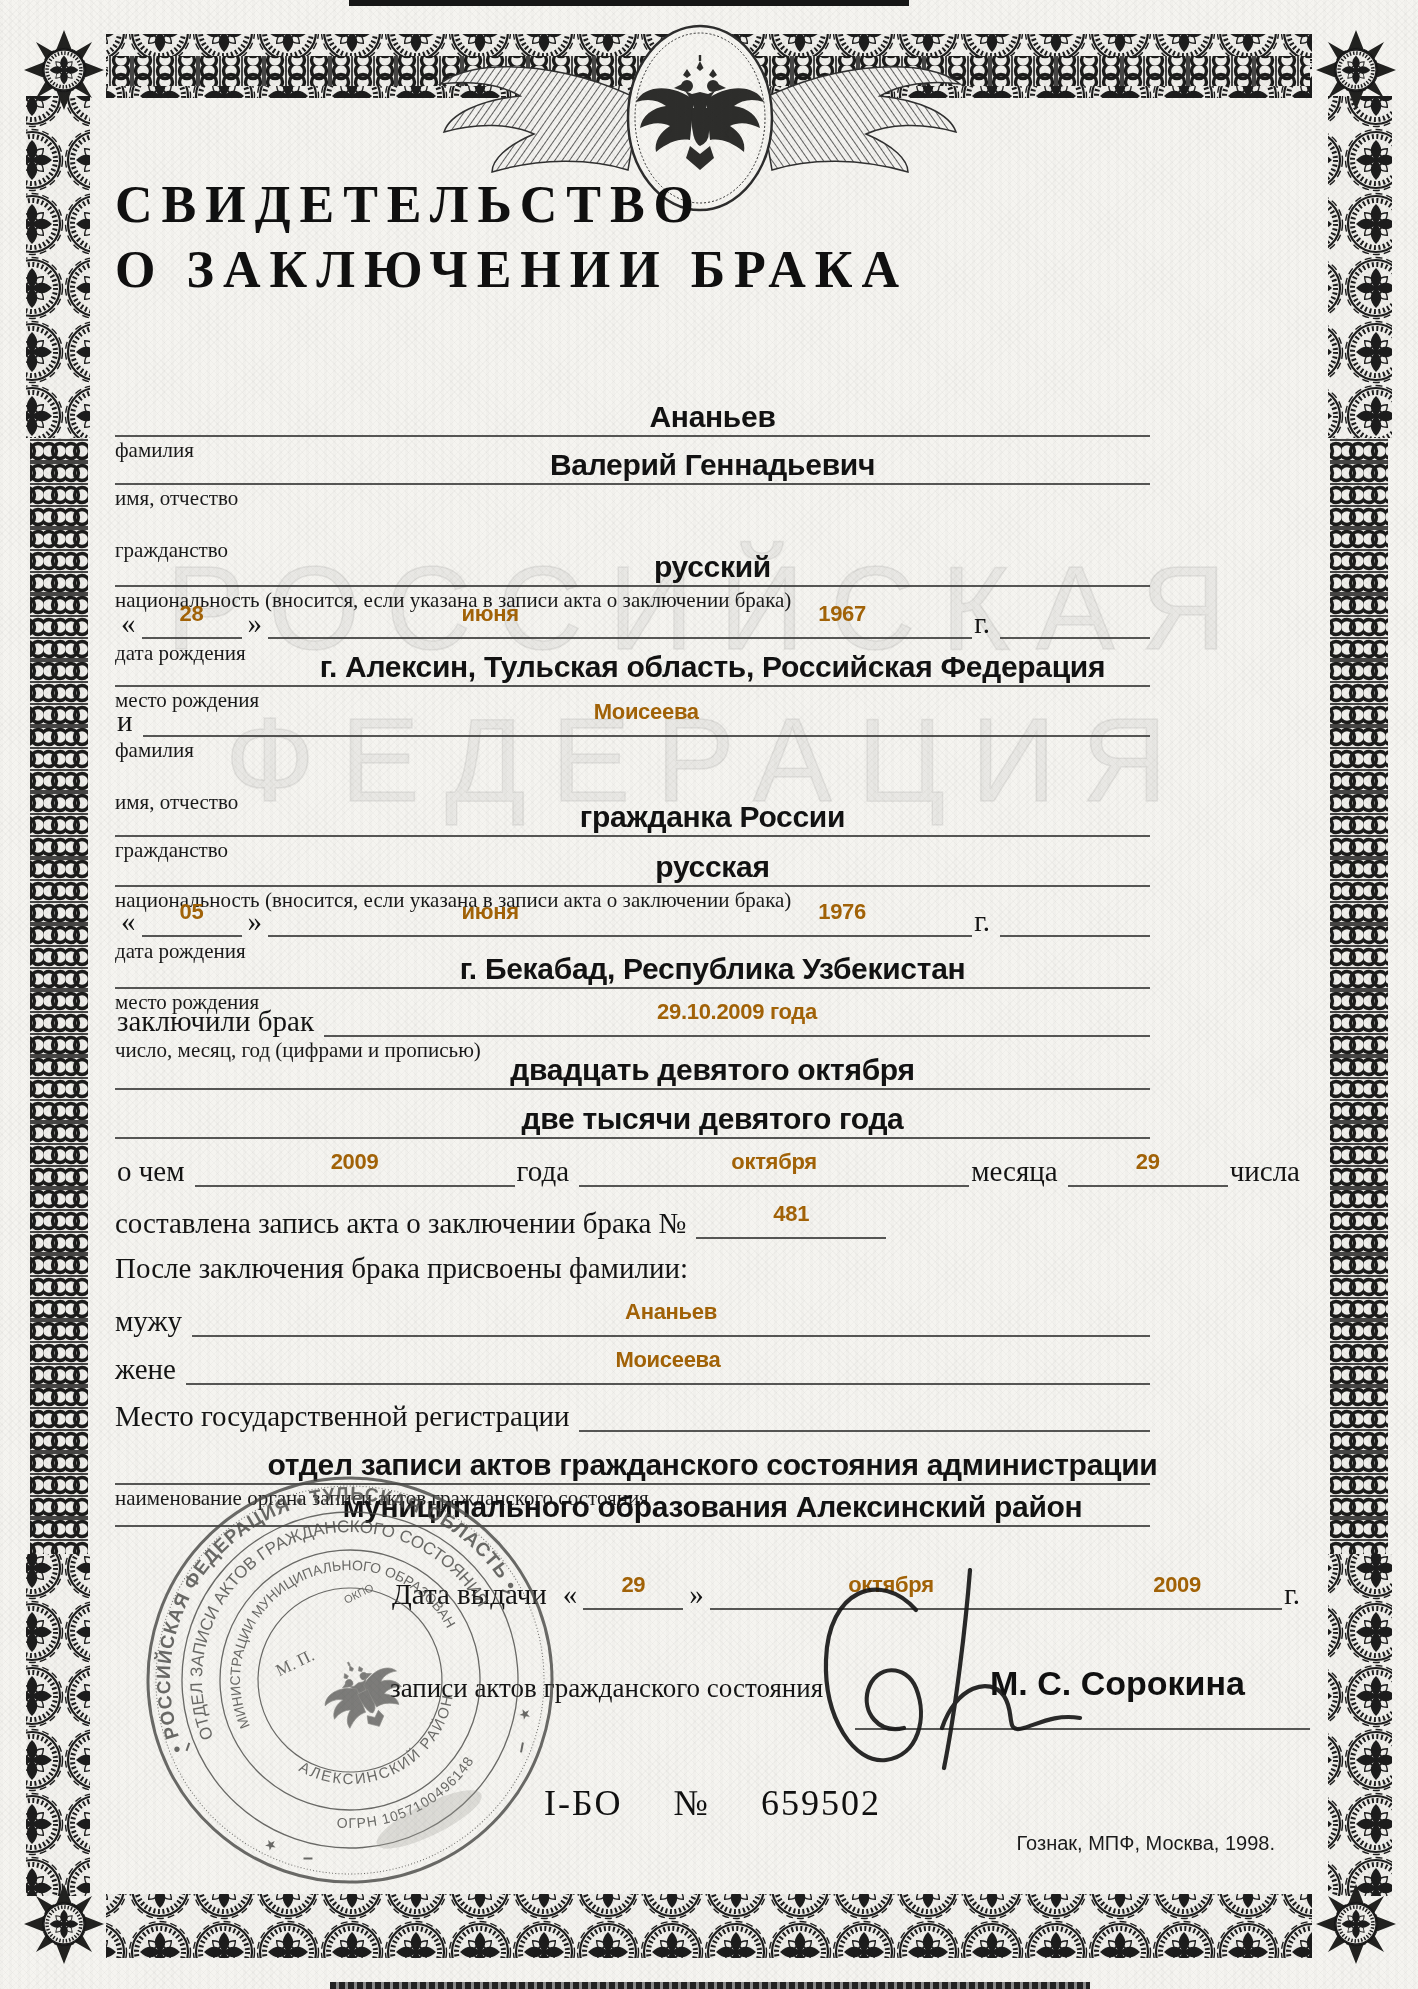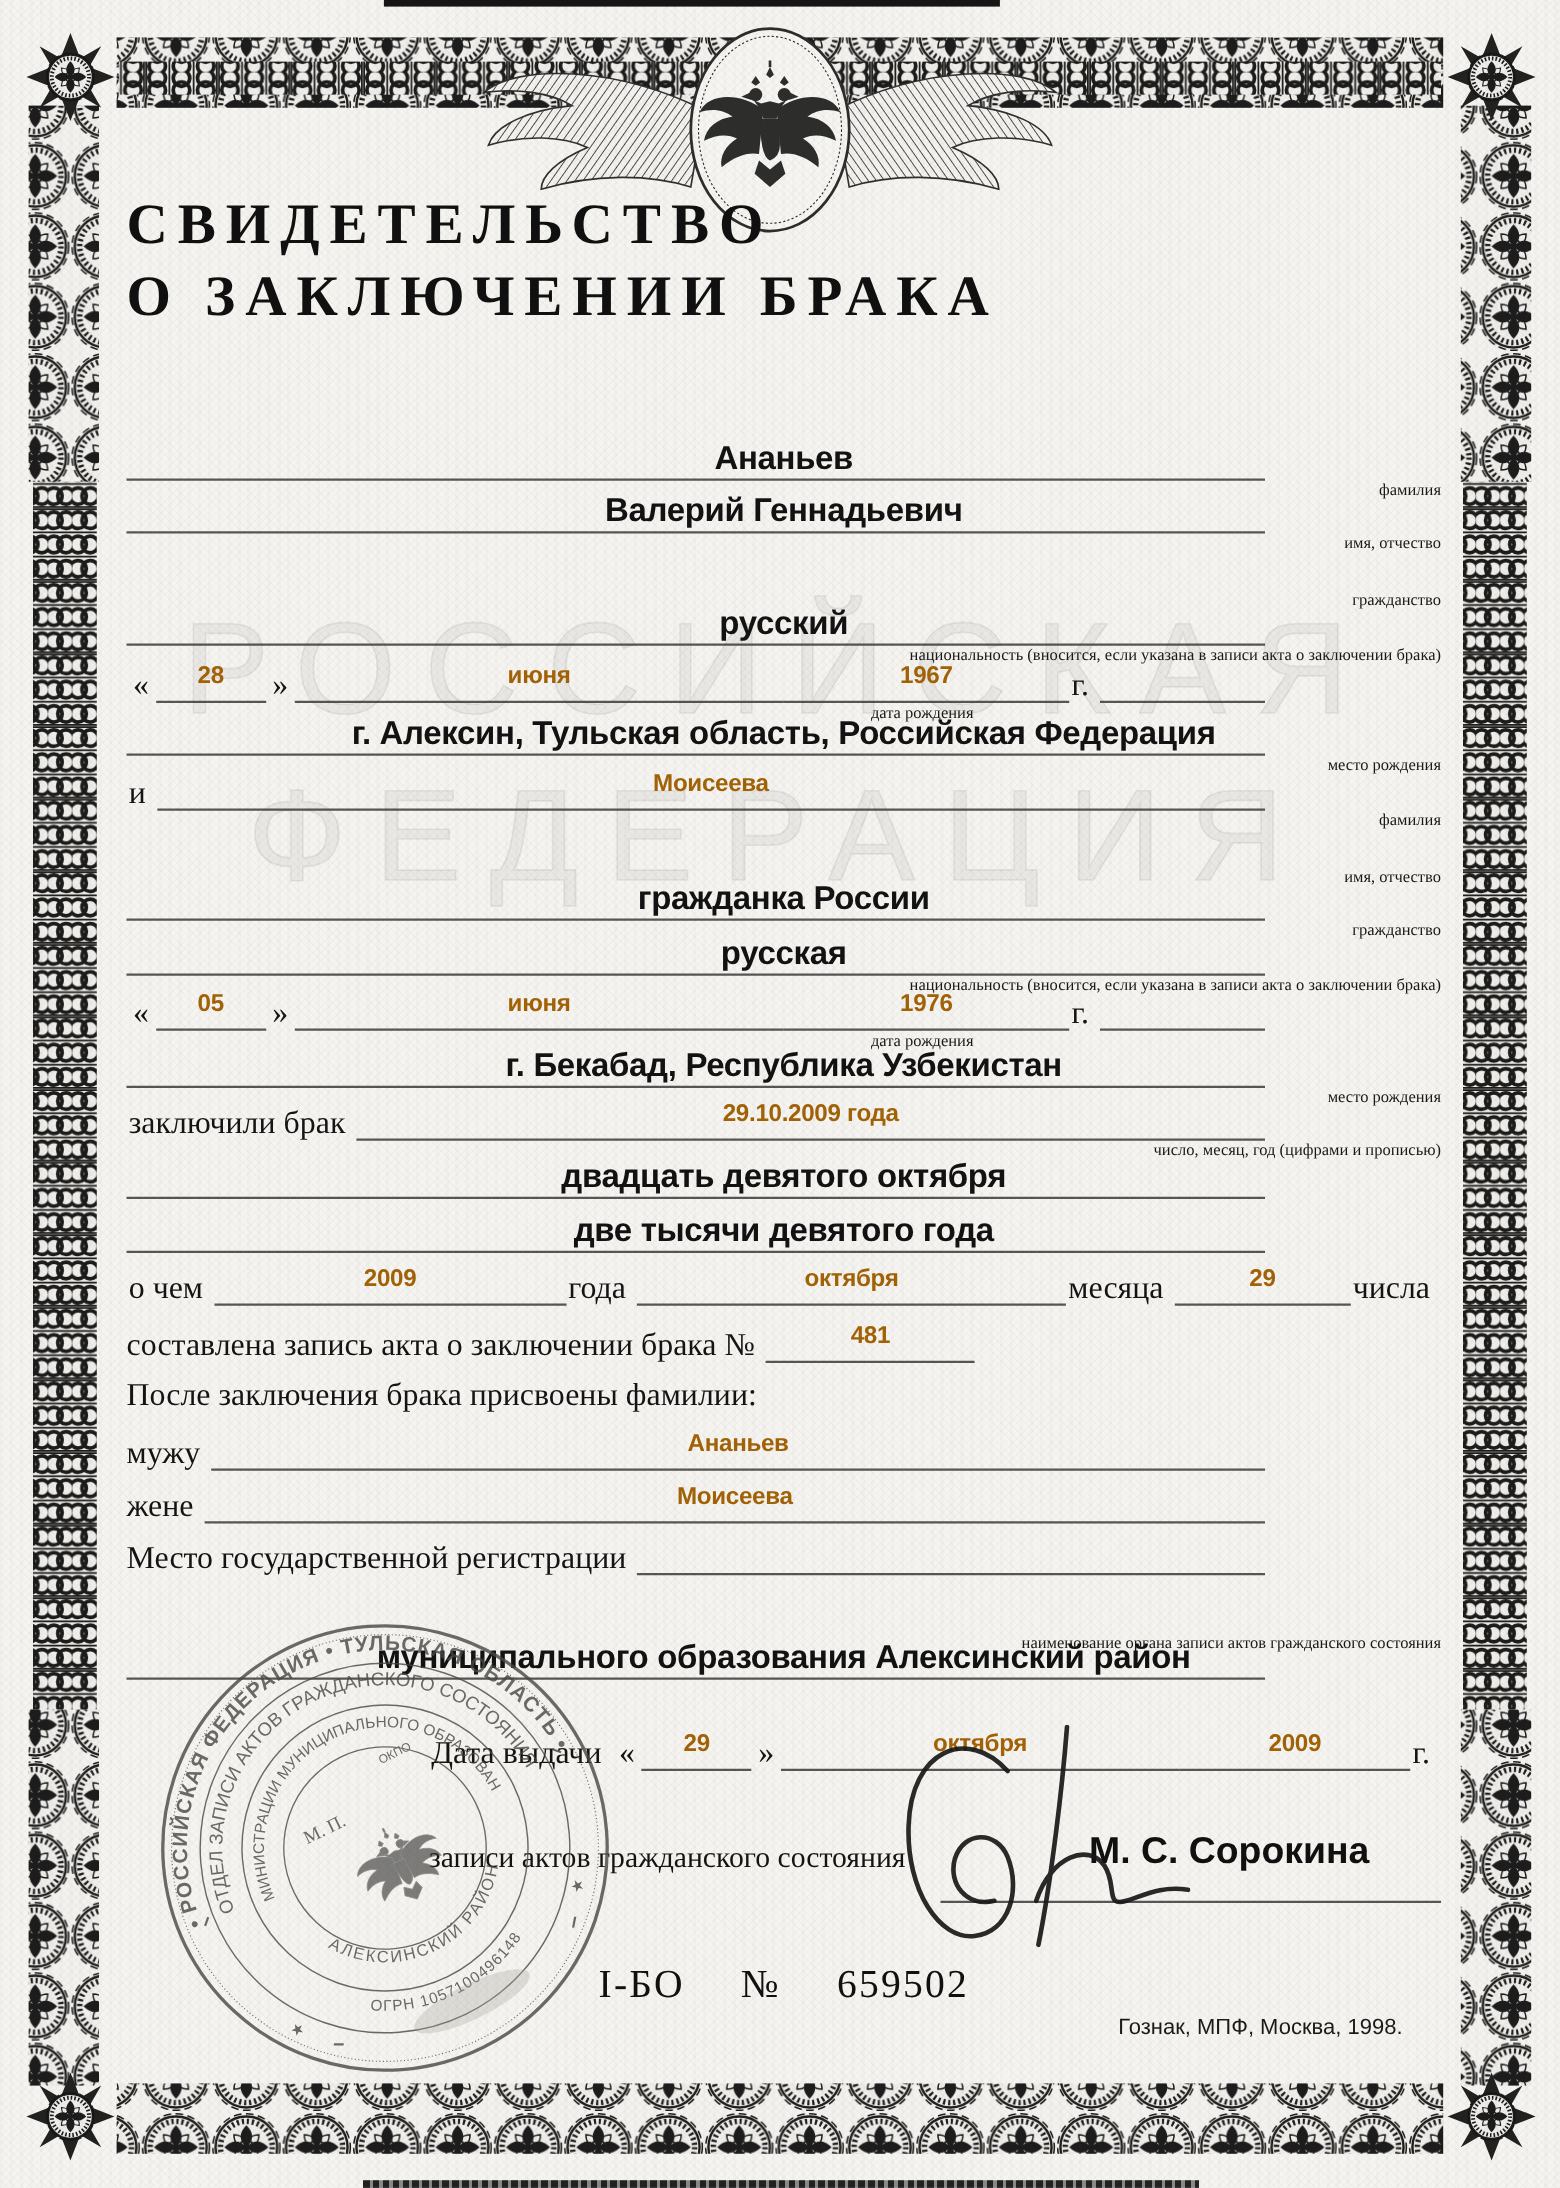--- a/index.html
+++ b/index.html
@@ -18,21 +18,21 @@
   .wm{position:absolute;left:0;width:1418px;text-align:center;z-index:2;
       font-family:"Liberation Sans",sans-serif;font-weight:normal;font-size:118px;
       letter-spacing:26px;color:rgba(70,70,70,0.065);-webkit-text-stroke:1.5px rgba(70,70,70,0.09);
       pointer-events:none;white-space:nowrap;}
 
   .field{position:absolute;left:115px;width:1195px;}
   .fv{height:38px;display:flex;align-items:flex-end;justify-content:center;
       font-family:"Liberation Sans",sans-serif;font-weight:bold;font-size:30px;color:#121212;
       letter-spacing:-0.3px;line-height:1;padding-bottom:3px;box-sizing:border-box;}
   .frule{width:1035px;height:0;border-bottom:2px solid rgba(58,58,56,0.85);}
-  .cap{position:absolute;left:115px;width:1195px;text-align:right;font-size:15px;color:#191919;}
+  .cap{position:absolute;left:115px;width:1195px;text-align:left;font-size:21px;color:#191919;}
   .cap.short{width:770px;}
 
   .row{position:absolute;left:115px;width:1035px;height:44px;display:flex;align-items:stretch;}
   .row.wide{width:1195px;}
   .seg{display:flex;align-items:flex-end;justify-content:center;
        border-bottom:2px solid rgba(58,58,56,0.85);box-sizing:border-box;}
   .seg .v{font-family:"Liberation Sans",sans-serif;font-weight:bold;font-size:22px;color:#a16207;
           letter-spacing:-0.3px;line-height:1;padding-bottom:12px;}
   .w{align-self:flex-end;font-size:29px;color:#141414;line-height:1;padding:0 10px 1px 2px;white-space:nowrap;}
   .w.q{padding:0 6px 1px 6px;}
@@ -315,20 +315,24 @@
       <div class="seg" style="flex:1">
         <span class="v">Моисеева</span>
       </div>
     </div>
 
     <div class="row" style="top:1388px">
       <span class="w" style="padding-left:0">Место государственной регистрации</span>
       <div class="seg" style="flex:1"></div>
     </div>
 
+    <div class="field" style="top:1445px">
+      <div class="fv">отдел записи актов гражданского состояния администрации</div>
+      <div class="frule"></div>
+    </div>
     <div class="cap" style="top:1486px">наименование органа записи актов гражданского состояния</div>
 
     <div class="field" style="top:1487px">
       <div class="fv">муниципального образования Алексинский район</div>
       <div class="frule"></div>
     </div>
 
     <div class="row wide" style="top:1566px;padding-left:275px;box-sizing:border-box">
       <span class="w">Дата выдачи</span>
       <span class="w q">«</span>

